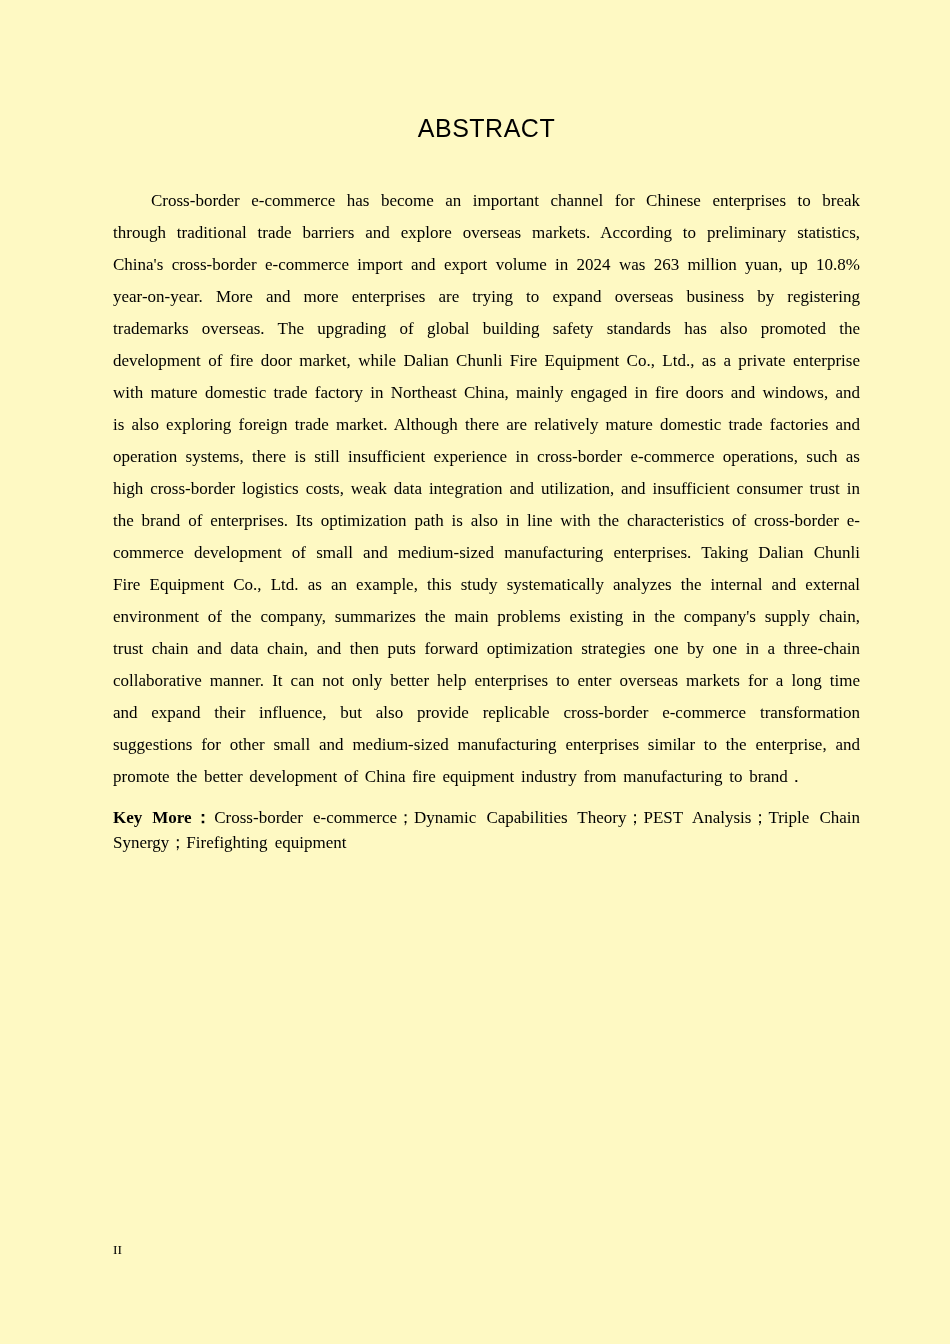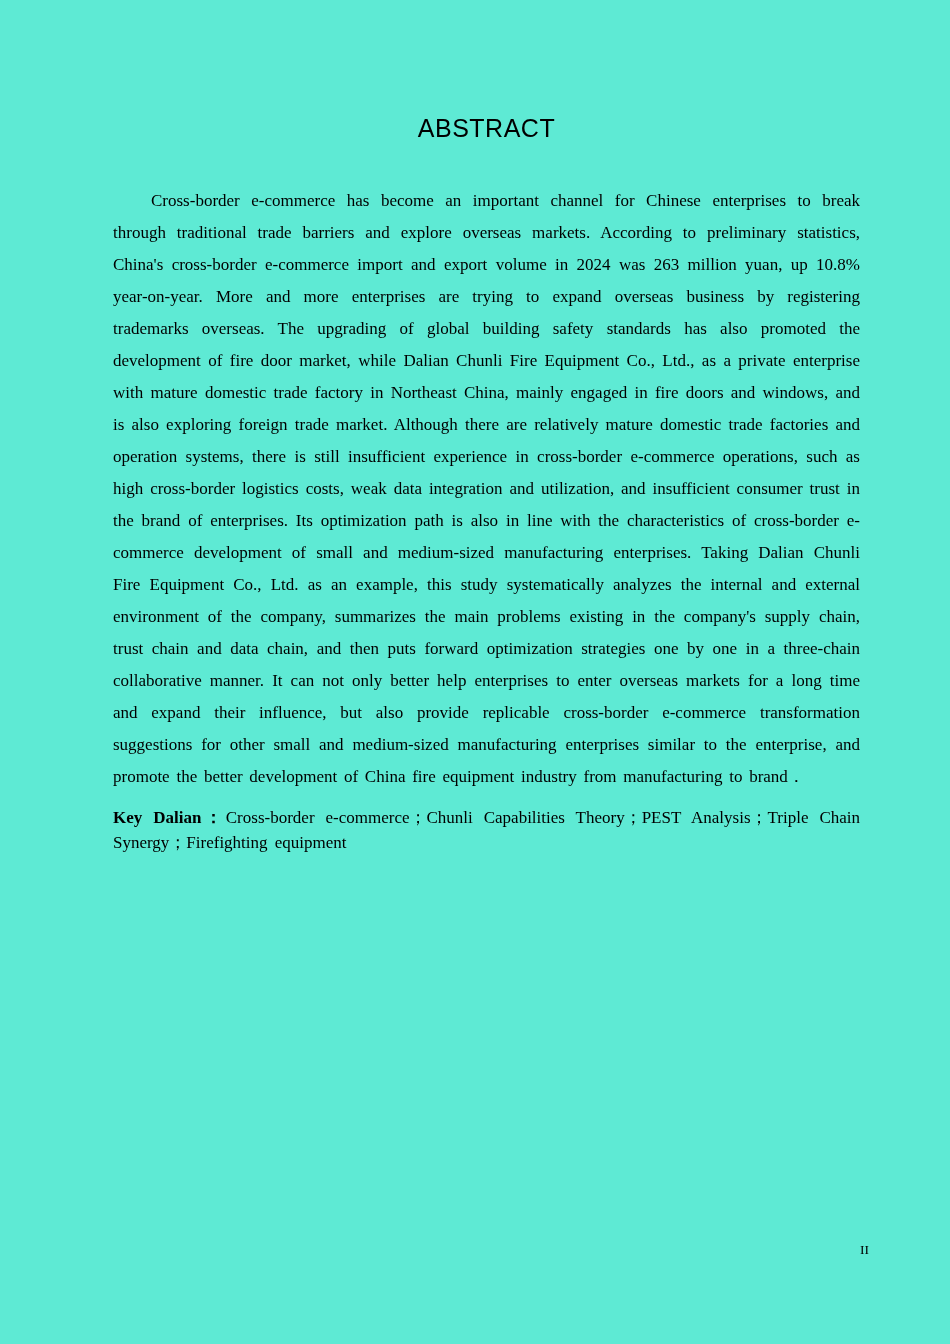--- a/index.html
+++ b/index.html
@@ -4,21 +4,21 @@
 <style>
   html, body {
     margin: 0;
     padding: 0;
     background: #ffffff;
   }
   .page {
     position: relative;
     width: 950px;
     height: 1344px;
-    background: #5eead4;
+    background: #fef9c3;
     color: #000000;
     font-family: "Liberation Serif", serif;
     overflow: hidden;
     box-sizing: border-box;
   }
   .content {
     margin: 0 90px 0 113px; 
   }
   .title {
     font-family: "Liberation Sans", sans-serif;
@@ -44,33 +44,33 @@
     font-size: 17px;
     line-height: 25px;
     word-spacing: 3px;
   }
   .keywords .kw-label {
     font-weight: 700;
   }
   .page-number {
     position: absolute;
     top: 1242px;
-    left: 122px;
+    left: 113px;
     width: 747px;
-    text-align: right;
+    text-align: left;
     font-size: 13.5px;
     line-height: 16px;
   }
 </style>
 </head>
 <body>
 
 <div class="page">
   <div class="content">
     <h1 class="title">ABSTRACT</h1>
 
     <p class="body-paragraph">Cross-border e-commerce has become an important channel for Chinese enterprises to break through traditional trade barriers and explore overseas markets. According to preliminary statistics, China's cross-border e-commerce import and export volume in 2024 was 263 million yuan, up 10.8% year-on-year. More and more enterprises are trying to expand overseas business by registering trademarks overseas. The upgrading of global building safety standards has also promoted the development of fire door market, while Dalian Chunli Fire Equipment Co., Ltd., as a private enterprise with mature domestic trade factory in Northeast China, mainly engaged in fire doors and windows, and is also exploring foreign trade market. Although there are relatively mature domestic trade factories and operation systems, there is still insufficient experience in cross-border e-commerce operations, such as high cross-border logistics costs, weak data integration and utilization, and insufficient consumer trust in the brand of enterprises. Its optimization path is also in line with the characteristics of cross-border e-commerce development of small and medium-sized manufacturing enterprises. Taking Dalian Chunli Fire Equipment Co., Ltd. as an example, this study systematically analyzes the internal and external environment of the company, summarizes the main problems existing in the company's supply chain, trust chain and data chain, and then puts forward optimization strategies one by one in a three-chain collaborative manner. It can not only better help enterprises to enter overseas markets for a long time and expand their influence, but also provide replicable cross-border e-commerce transformation suggestions for other small and medium-sized manufacturing enterprises similar to the enterprise, and promote the better development of China fire equipment industry from manufacturing to brand．</p>
 
-    <p class="keywords"><span class="kw-label">Key Dalian：</span><span>Cross-border e-commerce；Chunli Capabilities Theory；PEST Analysis；Triple Chain Synergy；Firefighting equipment</span></p>
+    <p class="keywords"><span class="kw-label">Key More：</span><span>Cross-border e-commerce；Dynamic Capabilities Theory；PEST Analysis；Triple Chain Synergy；Firefighting equipment</span></p>
   </div>
 
   <div class="page-number">II</div>
 </div>
 
 </body></html>

